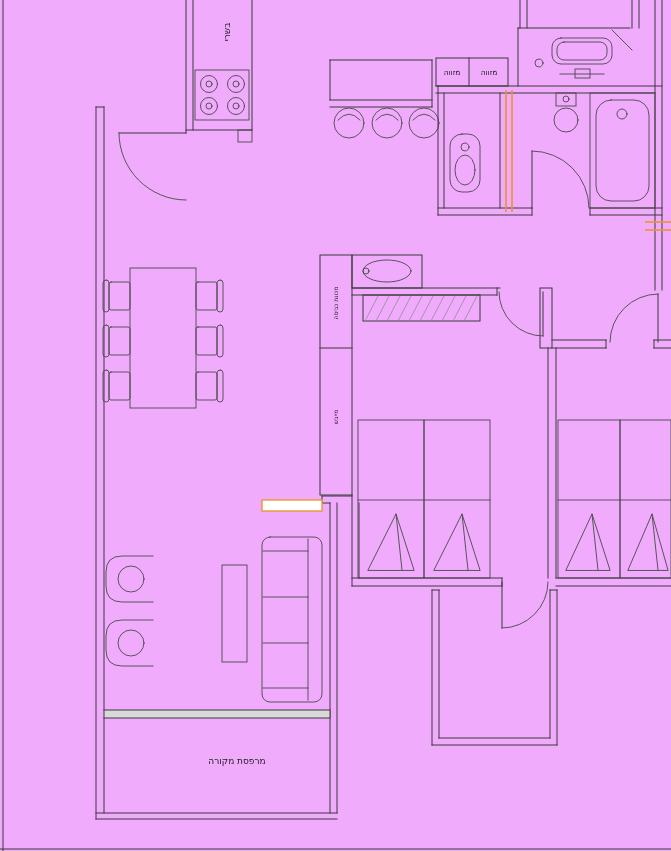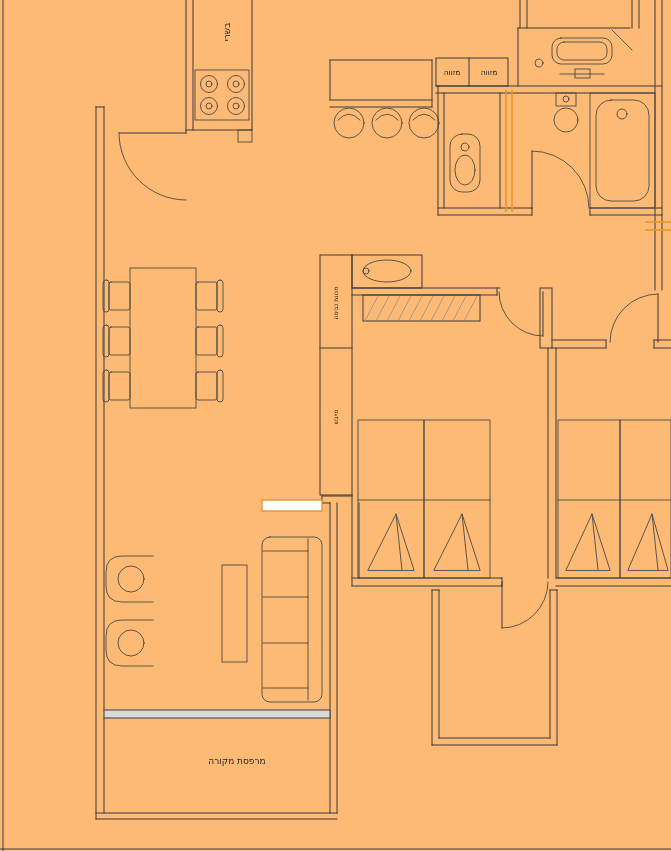--- a/index.html
+++ b/index.html
@@ -1,16 +1,16 @@
 <!DOCTYPE html>
 <html><head>
 <meta charset="utf-8">
 <style>
   html,body{margin:0;padding:0;background:#fff;}
-  #stage{position:relative;width:671px;height:851px;background:#fdba74;overflow:hidden;
+  #stage{position:relative;width:671px;height:851px;background:#f0abfc;overflow:hidden;
          font-family:"DejaVu Sans", sans-serif;}
   svg{display:block}
   .ln{stroke:#3a3a3a;stroke-width:1;fill:none;stroke-linecap:square;}
   .fn{stroke:#4a4a4a;stroke-width:0.9;fill:none;stroke-linecap:square;}
   .hx{stroke:#8f8f8f;stroke-width:0.8;fill:none;}
   .accent{stroke-width:1.6;fill:none;}
   .accent-fill{stroke-width:1.4;fill:#ffffff;}
   .band{fill:#d9d9d9;stroke:#3a3a3a;stroke-width:1;}
   text{fill:#222;font-family:"DejaVu Sans", sans-serif;}
   .t9{font-size:9px;text-anchor:middle;}

